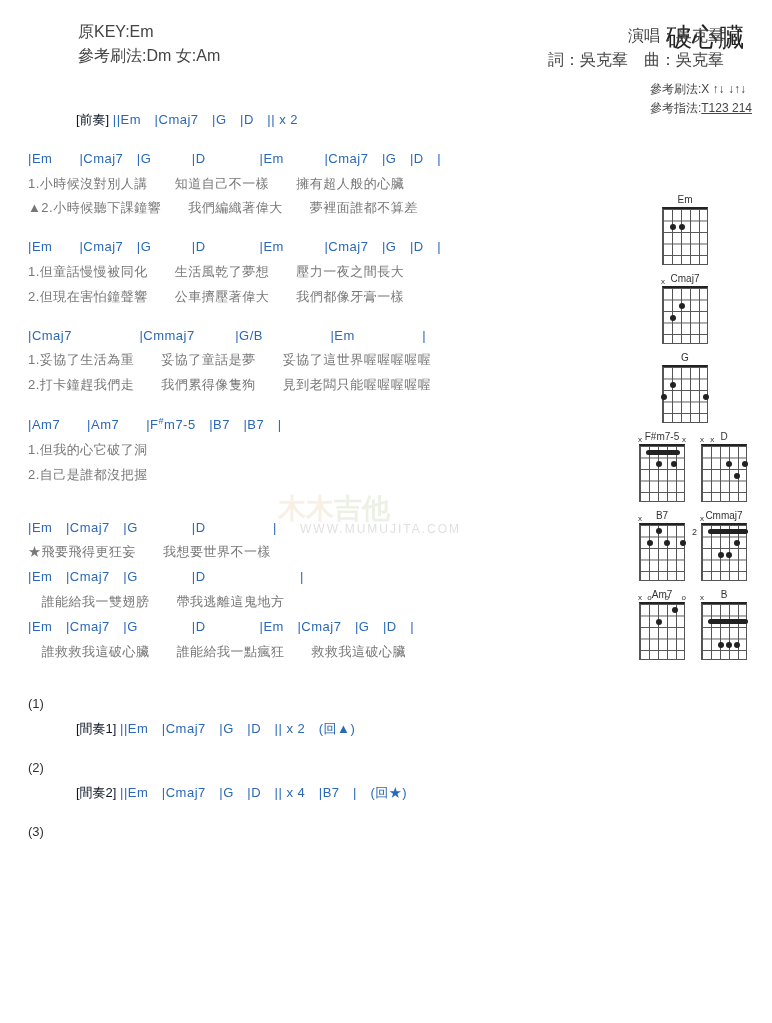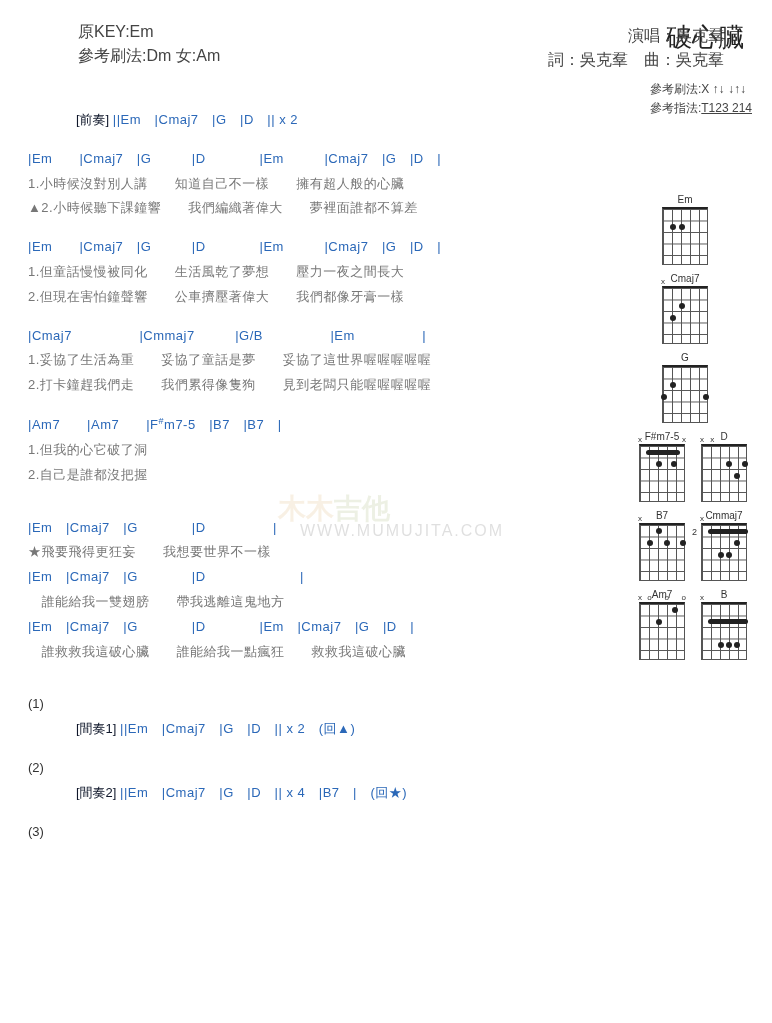--- a/index.html
+++ b/index.html
@@ -33,21 +33,21 @@
     linear-gradient(to right, #555 1px, transparent 1px) 0 0/9px 100%,
     linear-gradient(to bottom, #555 1px, transparent 1px) 0 0/100% 11.5px;
   }
   .mute-open { position:absolute; top:-11px; left:-2px; right:-2px; display:flex; justify-content:space-between; font-size:8px; color:#333;}
   .dot { position: absolute; width: 6px; height: 6px; background: #222; border-radius: 50%; }
   .barre { position: absolute; height: 5px; background: #222; border-radius: 3px; }
   .fret-num { position:absolute; left:-10px; font-size:9px; color:#333; }
   .watermark { position: absolute; left: 278px; top: 490px; font-size: 28px; font-weight: bold; opacity: 0.15; pointer-events:none; }
   .watermark .w1 { color: #d4a050; }
   .watermark .w2 { color: #8aa050; }
-  .watermark-sub { position:absolute; left:300px; top:522px; font-size:16px; color:#999; opacity:0.3; letter-spacing:2px; pointer-events:none;}
+  .watermark-sub { position:absolute; left:300px; top:522px; font-size:12px; color:#999; opacity:0.3; letter-spacing:2px; pointer-events:none;}
   .sup { font-size: 9px; vertical-align: super; }
 </style>
 </head>
 <body>
 
 <div class="header">
   <div class="key-info">
     <div>原KEY:Em</div>
     <div>參考刷法:Dm 女:Am</div>
   </div>

